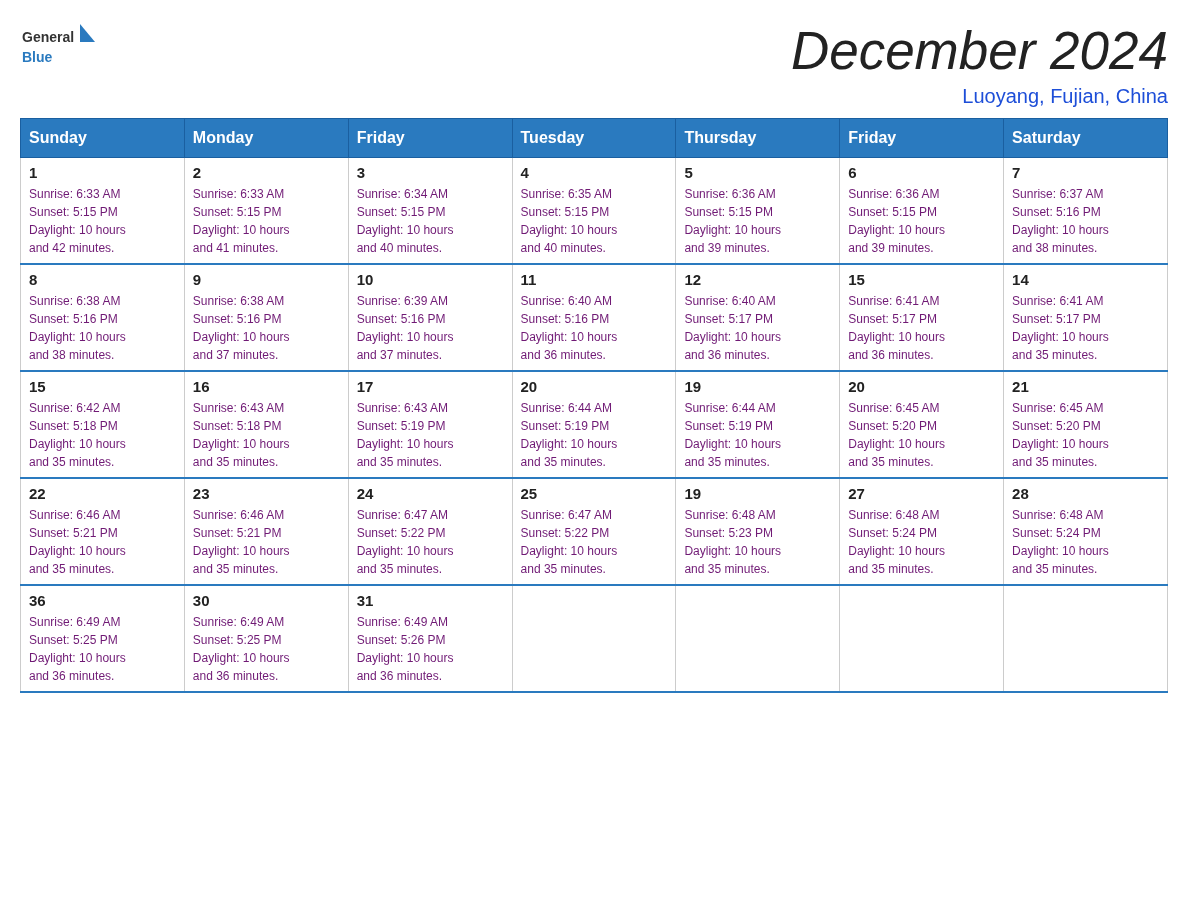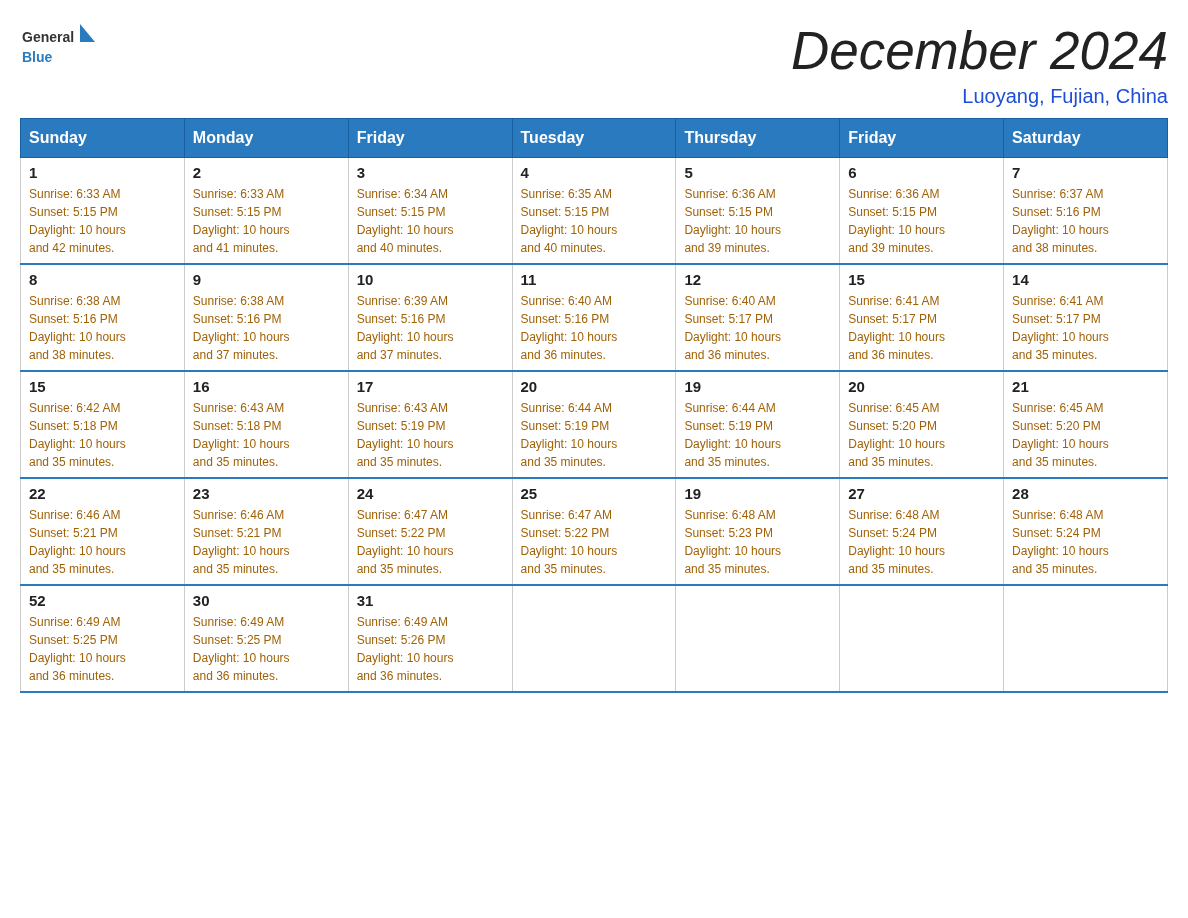--- a/index.html
+++ b/index.html
@@ -60,21 +60,21 @@
       border-bottom: 2px solid #2a7abf;
     }
     .day-number {
       font-size: 15px;
       font-weight: bold;
       color: #222;
       margin-bottom: 4px;
     }
     .day-info {
       font-size: 12px;
-      color: #a16207;
+      color: #701a75;
       line-height: 1.5;
     }
     .empty-cell {
       background: #fff;
     }
     .logo-img {
       display: flex;
       align-items: center;
     }
   </style>
@@ -229,21 +229,21 @@
           <div class="day-number">27</div>
           <div class="day-info">Sunrise: 6:48 AM<br>Sunset: 5:24 PM<br>Daylight: 10 hours<br>and 35 minutes.</div>
         </td>
         <td>
           <div class="day-number">28</div>
           <div class="day-info">Sunrise: 6:48 AM<br>Sunset: 5:24 PM<br>Daylight: 10 hours<br>and 35 minutes.</div>
         </td>
       </tr>
       <tr>
         <td>
-          <div class="day-number">52</div>
+          <div class="day-number">36</div>
           <div class="day-info">Sunrise: 6:49 AM<br>Sunset: 5:25 PM<br>Daylight: 10 hours<br>and 36 minutes.</div>
         </td>
         <td>
           <div class="day-number">30</div>
           <div class="day-info">Sunrise: 6:49 AM<br>Sunset: 5:25 PM<br>Daylight: 10 hours<br>and 36 minutes.</div>
         </td>
         <td>
           <div class="day-number">31</div>
           <div class="day-info">Sunrise: 6:49 AM<br>Sunset: 5:26 PM<br>Daylight: 10 hours<br>and 36 minutes.</div>
         </td>

